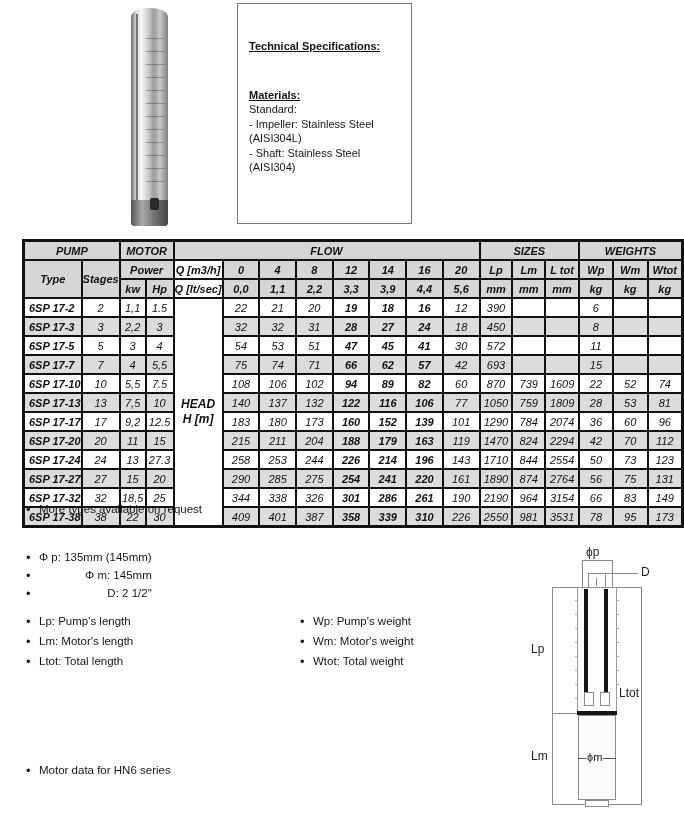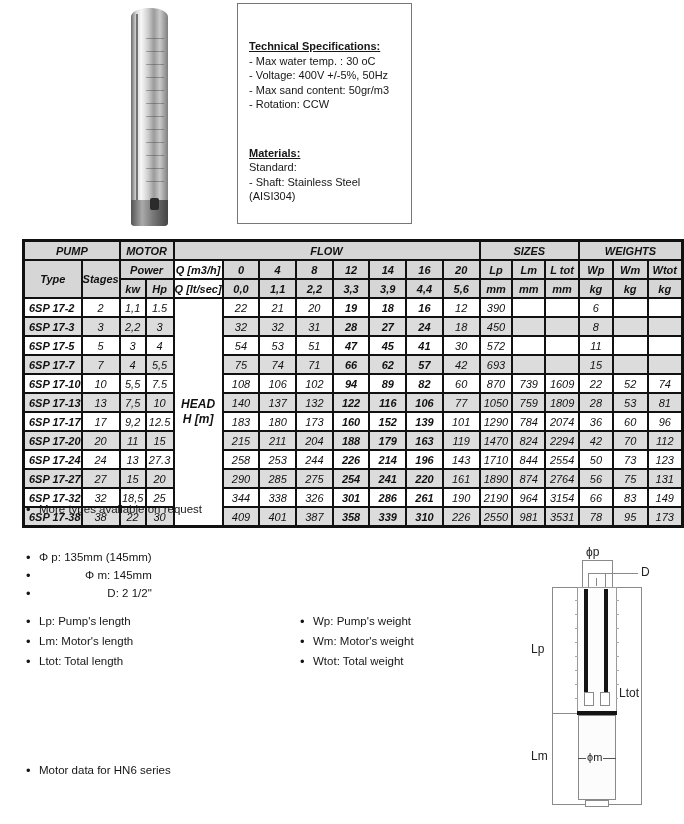--- a/index.html
+++ b/index.html
@@ -79,30 +79,25 @@
 
   <div class="pump-photo">
     <div class="cable"></div>
     <div class="stage-lines"></div>
     <div class="foot-band"></div>
     <div class="cable-guard"></div>
   </div>
 
   <div class="spec-box">
     <div class="spec-title">Technical Specifications:</div>
-    <div id="spec-lines">
-        <div>- Max water temp. : 30 oC</div>
-        <div>- Voltage: 400V +/-5%, 50Hz</div>
-        <div>- Max sand content: 50gr/m3</div>
-        <div>- Rotation: CCW</div>
-      </div>
     <div class="spec-gap"></div>
     <div class="spec-title">Materials:</div>
     <div id="materials-lines">
         <div>Standard:</div>
+        <div>- Impeller: Stainless Steel (AISI304L)</div>
         <div>- Shaft: Stainless Steel (AISI304)</div>
       </div>
   </div>
 
   <table class="pump-table">
     <colgroup>
       <col style="width:48px">
         <col style="width:35px">
         <col style="width:26px">
         <col style="width:28px">

